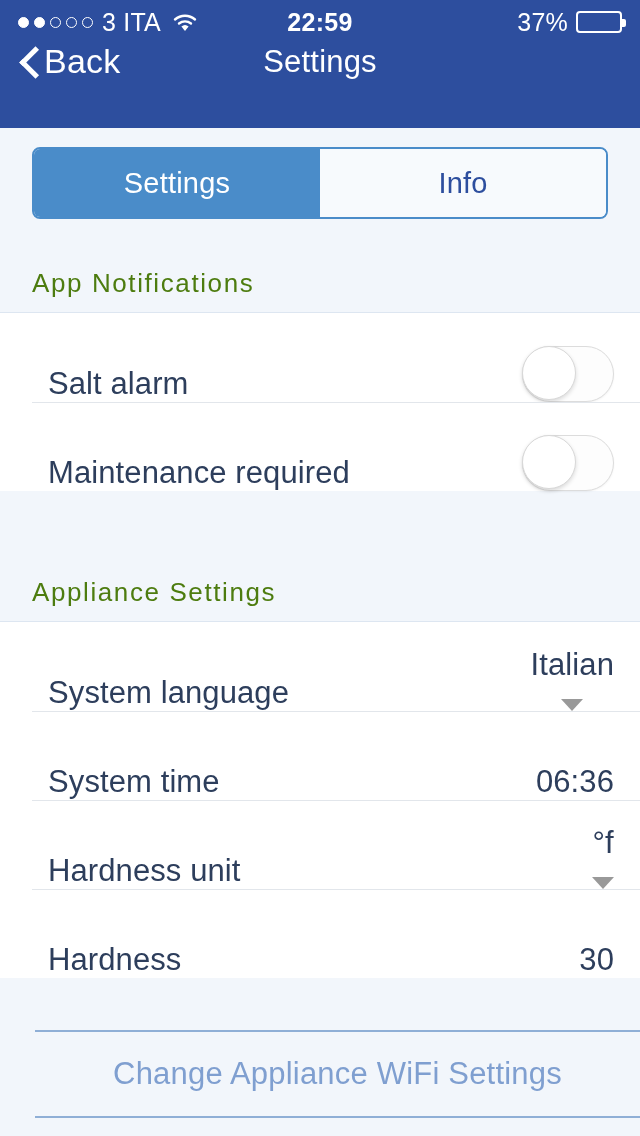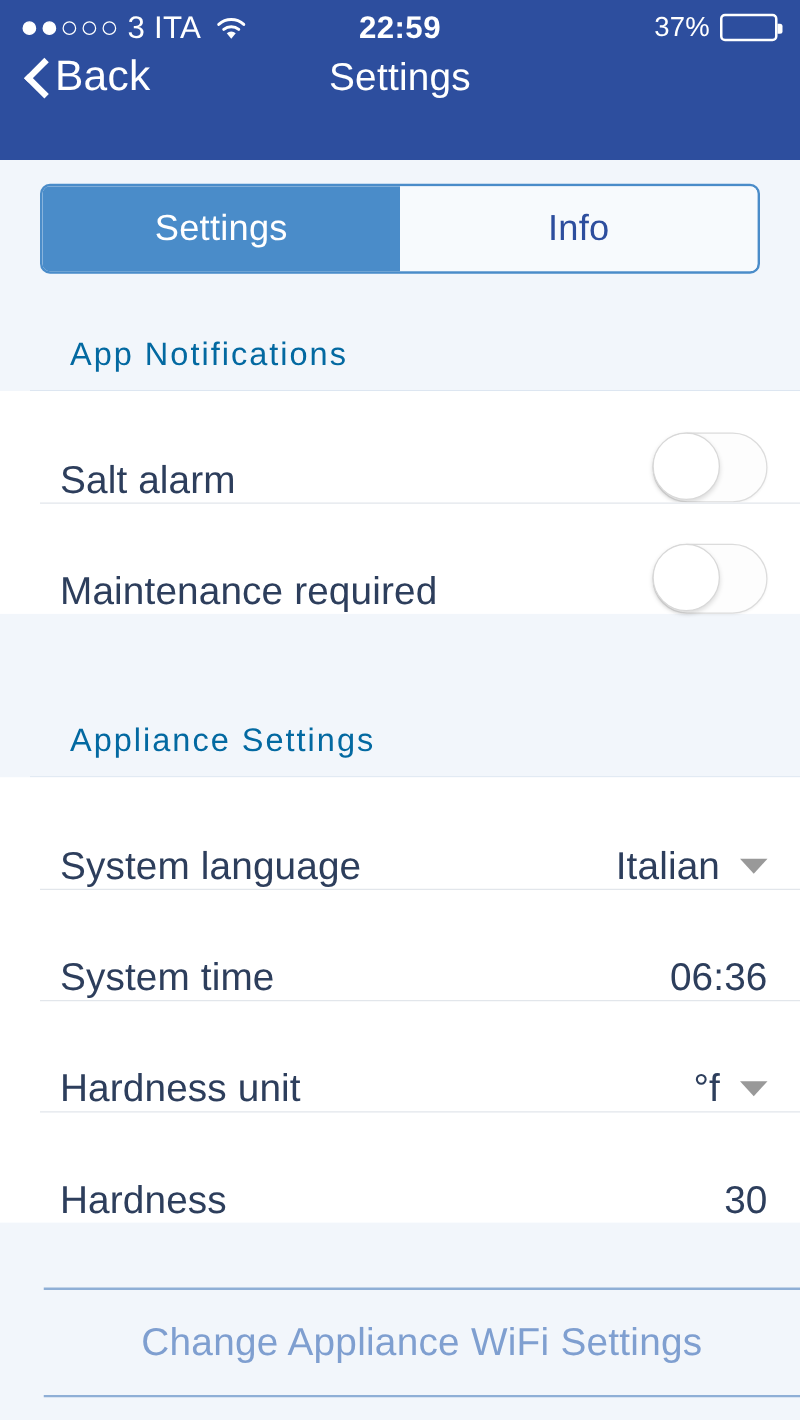--- a/index.html
+++ b/index.html
@@ -67,21 +67,21 @@
   }
   .status-right {
     margin-left: auto;
     display: flex;
     align-items: center;
     gap: 8px;
     position: relative;
     z-index: 2;
   }
   .battery-pct {
-    font-size: 22px;
+    font-size: 25px;
     letter-spacing: 0.2px;
     margin-left: 24px;
   }
   .battery {
     width: 46px;
     height: 22px;
     border: 2px solid #ffffff;
     border-radius: 4px;
     box-sizing: border-box;
     padding: 2px;
@@ -180,25 +180,24 @@
   }
   .seg-item.inactive {
     background: #f7fafd;
     color: #2d4e9e;
   }
 
   
   .section-header {
     background: #f2f6fb;
     padding: 30px 0 13px 32px;
-    color: #0369a1;
+    color: #4d7c0f;
     font-size: 26px;
     letter-spacing: 1.6px;
     border-bottom: 1px solid #dde6f1;
-    margin-left: 24px;
   }
   .section-gap {
     background: #f2f6fb;
     height: 56px;
   }
   .rows {
     background: #ffffff;
   }
   .row {
     height: 89px;
@@ -223,20 +222,21 @@
   .row-label {
     font-size: 31px;
     color: #2d3e5c;
     letter-spacing: 0.1px;
   }
   .row-right {
     margin-left: auto;
     display: flex;
     align-items: center;
     gap: 16px;
+    flex-direction: column;
   }
   .row-value {
     font-size: 31px;
     color: #2d3e5c;
     letter-spacing: 0.1px;
   }
   .caret-down {
     width: 0;
     height: 0;
     border-left: 11px solid transparent;

